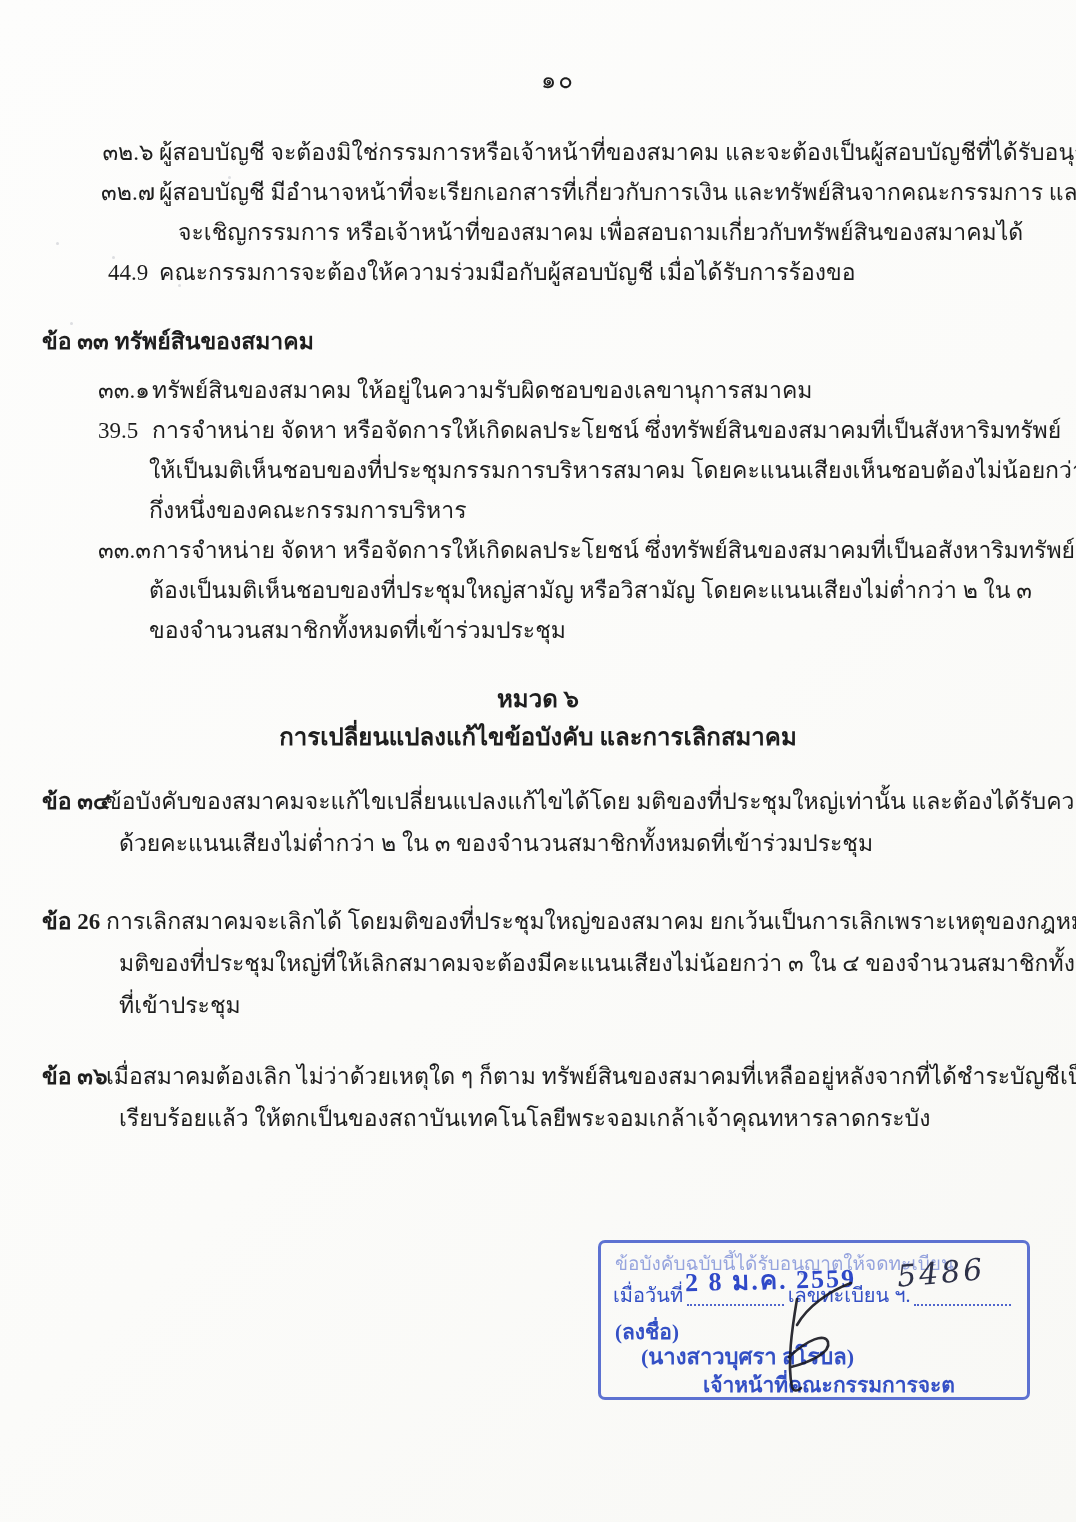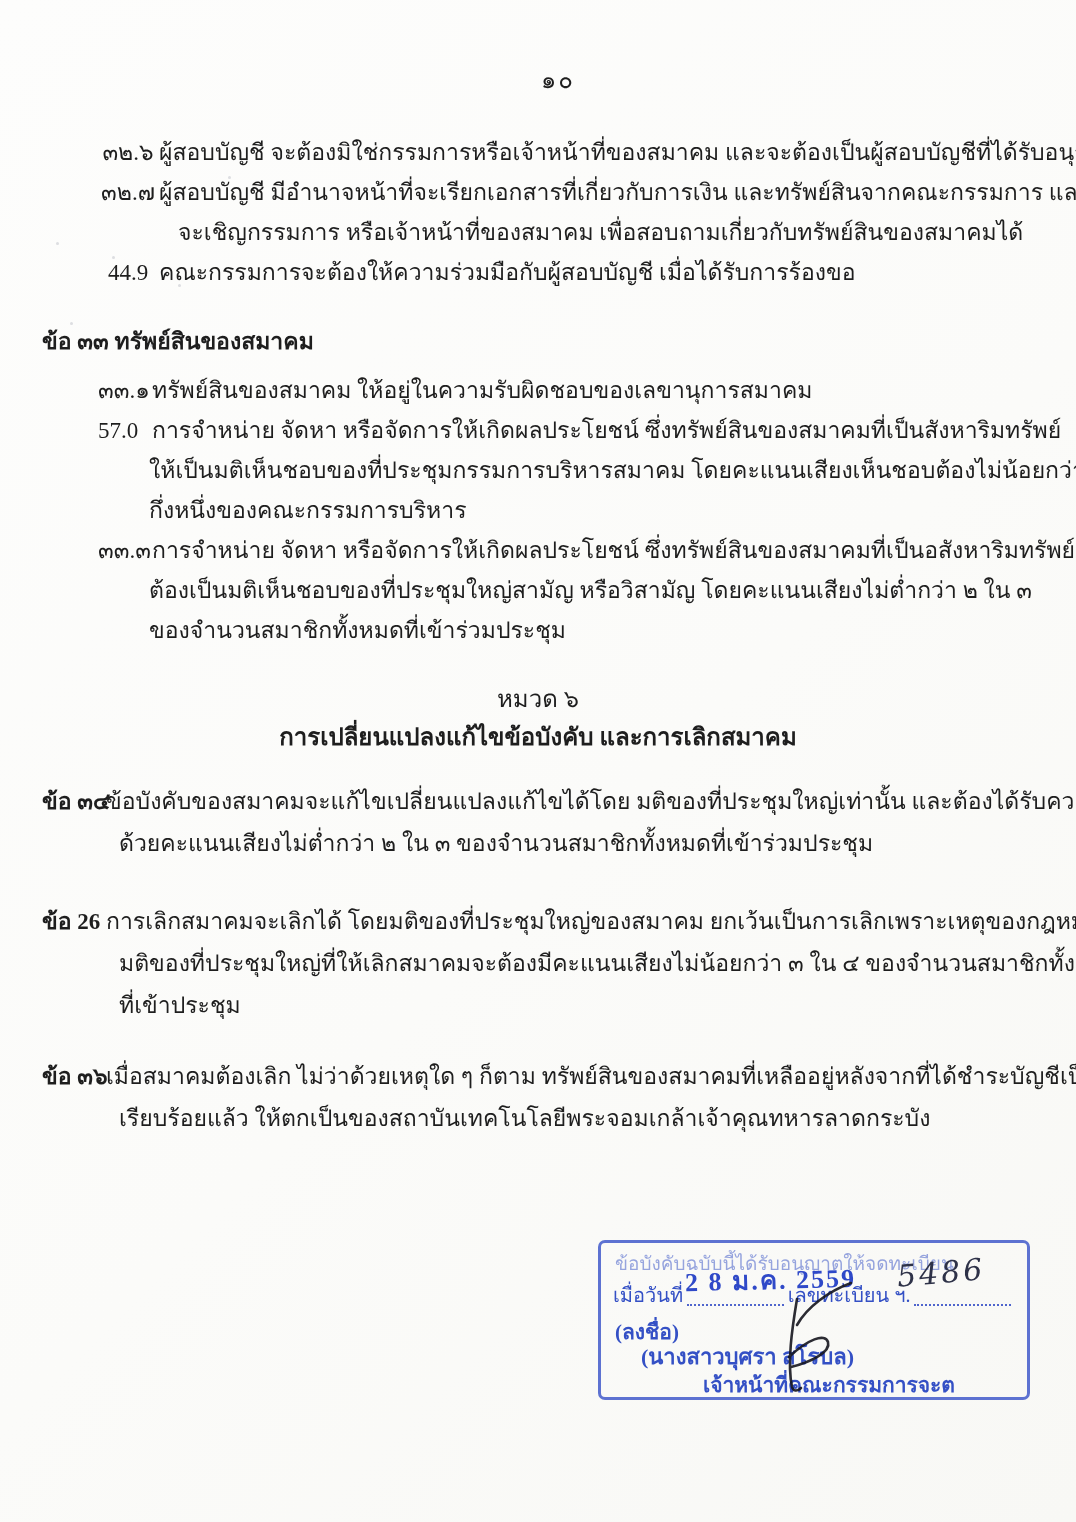--- a/index.html
+++ b/index.html
@@ -16,21 +16,21 @@
   
   .b32{position:absolute;left:97px;top:133px;}
   .b32 .num{display:inline-block;width:62px;text-align:center;}
   .b32 .cont{padding-left:81px;}
   
   .h33{position:absolute;left:42px;top:323px;font-weight:bold;white-space:nowrap;}
   .b33{position:absolute;left:98px;top:371px;}
   .b33 .num{display:inline-block;width:54px;}
   .b33 .cont{padding-left:51px;}
   
-  .ch-title{position:absolute;left:0;right:0;top:679px;text-align:center;font-weight:normal;font-size:24px;white-space:nowrap;}
+  .ch-title{position:absolute;left:0;right:0;top:679px;text-align:center;font-weight:bold;font-size:24px;white-space:nowrap;}
   .ch-sub{position:absolute;left:0;right:0;top:717px;text-align:center;font-weight:bold;font-size:24px;white-space:nowrap;}
   
   .art{position:absolute;left:42px;}
   .art .line{height:42px;line-height:42px;}
   .a34{top:781px;} .a35{top:901px;} .a36{top:1056px;}
   .art .art-label{display:inline-block;width:64px;font-weight:bold;}
   .art .cont{padding-left:77px;}
   
   .stamp{
     position:absolute;left:598px;top:1240px;width:432px;height:160px;
@@ -70,21 +70,21 @@
       <span class="num">44.9</span><span>คณะกรรมการจะต้องให้ความร่วมมือกับผู้สอบบัญชี เมื่อได้รับการร้องขอ</span>
     </div>
   </section>
 
   <div class="h33">ข้อ ๓๓ ทรัพย์สินของสมาคม</div>
   <section class="b33">
     <div class="line">
       <span class="num">๓๓.๑</span><span>ทรัพย์สินของสมาคม ให้อยู่ในความรับผิดชอบของเลขานุการสมาคม</span>
     </div>
     <div class="line">
-      <span class="num">57.0</span><span>การจำหน่าย จัดหา หรือจัดการให้เกิดผลประโยชน์ ซึ่งทรัพย์สินของสมาคมที่เป็นสังหาริมทรัพย์</span>
+      <span class="num">39.5</span><span>การจำหน่าย จัดหา หรือจัดการให้เกิดผลประโยชน์ ซึ่งทรัพย์สินของสมาคมที่เป็นสังหาริมทรัพย์</span>
     </div>
     <div class="line cont">ให้เป็นมติเห็นชอบของที่ประชุมกรรมการบริหารสมาคม โดยคะแนนเสียงเห็นชอบต้องไม่น้อยกว่า</div>
     <div class="line cont">กึ่งหนึ่งของคณะกรรมการบริหาร</div>
     <div class="line">
       <span class="num">๓๓.๓</span><span>การจำหน่าย จัดหา หรือจัดการให้เกิดผลประโยชน์ ซึ่งทรัพย์สินของสมาคมที่เป็นอสังหาริมทรัพย์</span>
     </div>
     <div class="line cont">ต้องเป็นมติเห็นชอบของที่ประชุมใหญ่สามัญ หรือวิสามัญ โดยคะแนนเสียงไม่ต่ำกว่า ๒ ใน ๓</div>
     <div class="line cont">ของจำนวนสมาชิกทั้งหมดที่เข้าร่วมประชุม</div>
   </section>
 

